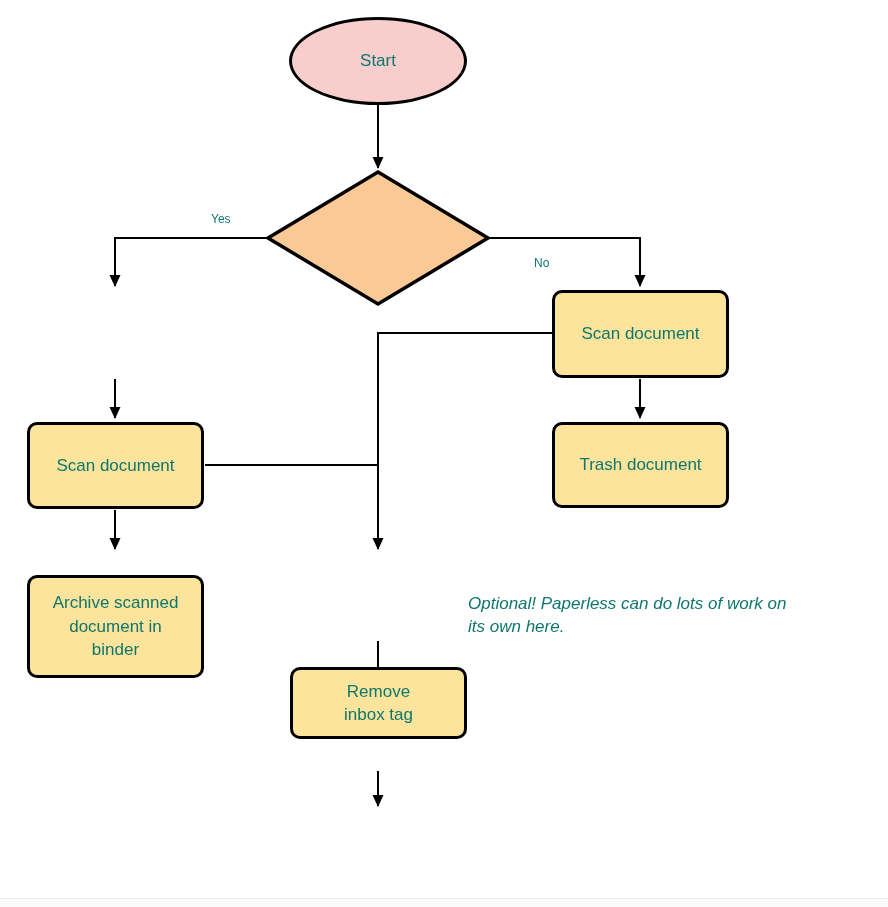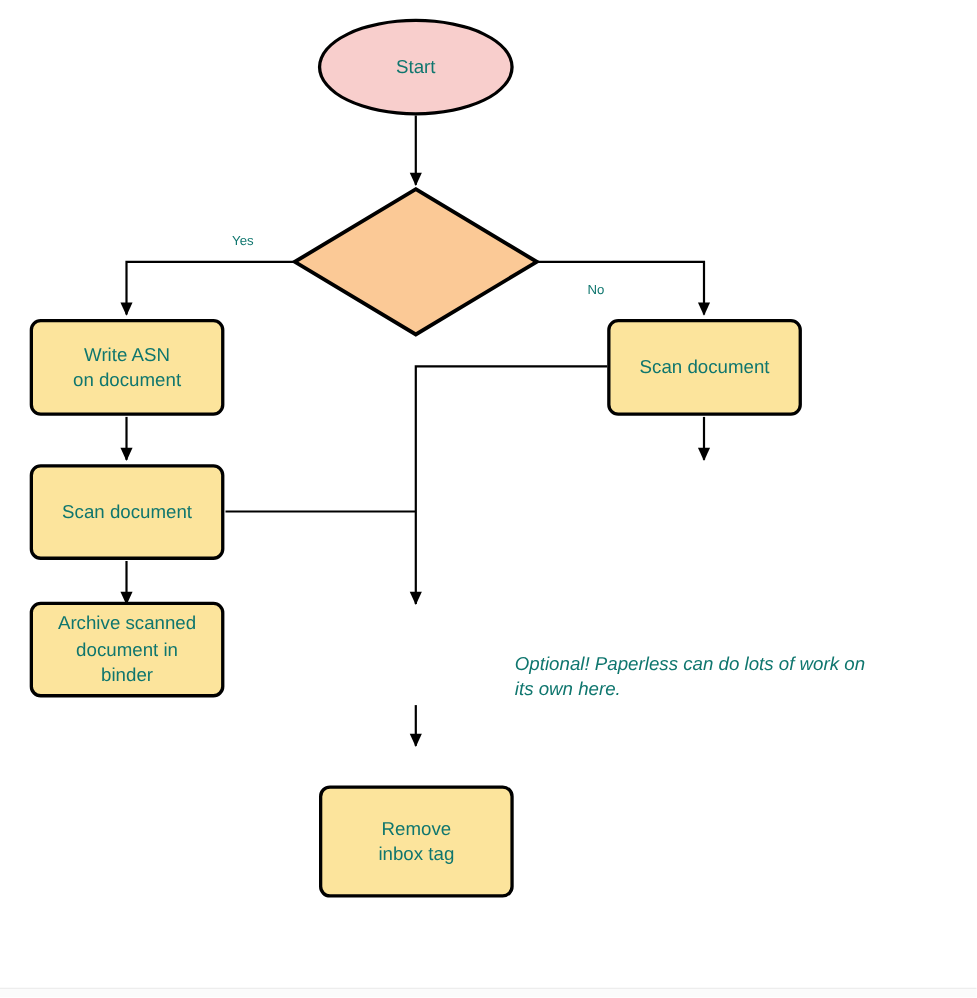--- a/index.html
+++ b/index.html
@@ -95,42 +95,41 @@
     <path d="M378,771 L378,806" fill="none" stroke="#000000" stroke-width="2" marker-end="url(#arrow)"></path>
 
     <polygon points="378,172 488,238 378,304 268,238" fill="#FBC996" stroke="#000000" stroke-width="3.5"></polygon>
   </svg>
 
   <div class="node terminator" style="left:289px; top:17px; width:178px; height:88px;">
     <span>Start</span>
   </div>
 
 
-  <div class="node process" style="left:27px; top:290px; width:177px; height:88px;">
-    <span>Write ASN
-on document</span>
-  </div>
 
   <div class="node process" style="left:27px; top:422px; width:177px; height:87px;">
     <span>Scan document</span>
   </div>
 
-  <div class="node process" style="left:27px; top:547px; width:177px; height:87px;">
+  <div class="node process" style="left:27px; top:575px; width:177px; height:103px;">
     <span>Archive scanned
 document in
 binder</span>
   </div>
 
   <div class="node process" style="left:552px; top:290px; width:177px; height:88px;">
     <span>Scan document</span>
   </div>
 
+  <div class="node process" style="left:552px; top:422px; width:177px; height:86px;">
+    <span>Trash document</span>
+  </div>
 
 
-  <div class="node process" style="left:290px; top:714px; width:177px; height:102px;text-align:center;">
+  <div class="node process" style="left:290px; top:667px; width:177px; height:72px;text-align:center;">
     <span>Remove
 inbox tag</span>
   </div>
 
 
   <div class="edge-label" style="left:211px; top:212px;">Yes</div>
   <div class="edge-label" style="left:534px; top:212px;margin-top:44px;">No</div>
 
   <div class="annotation" style="left:468px; top:592px; width:406px;">Optional! Paperless can do lots of work on
 its own here.</div>

